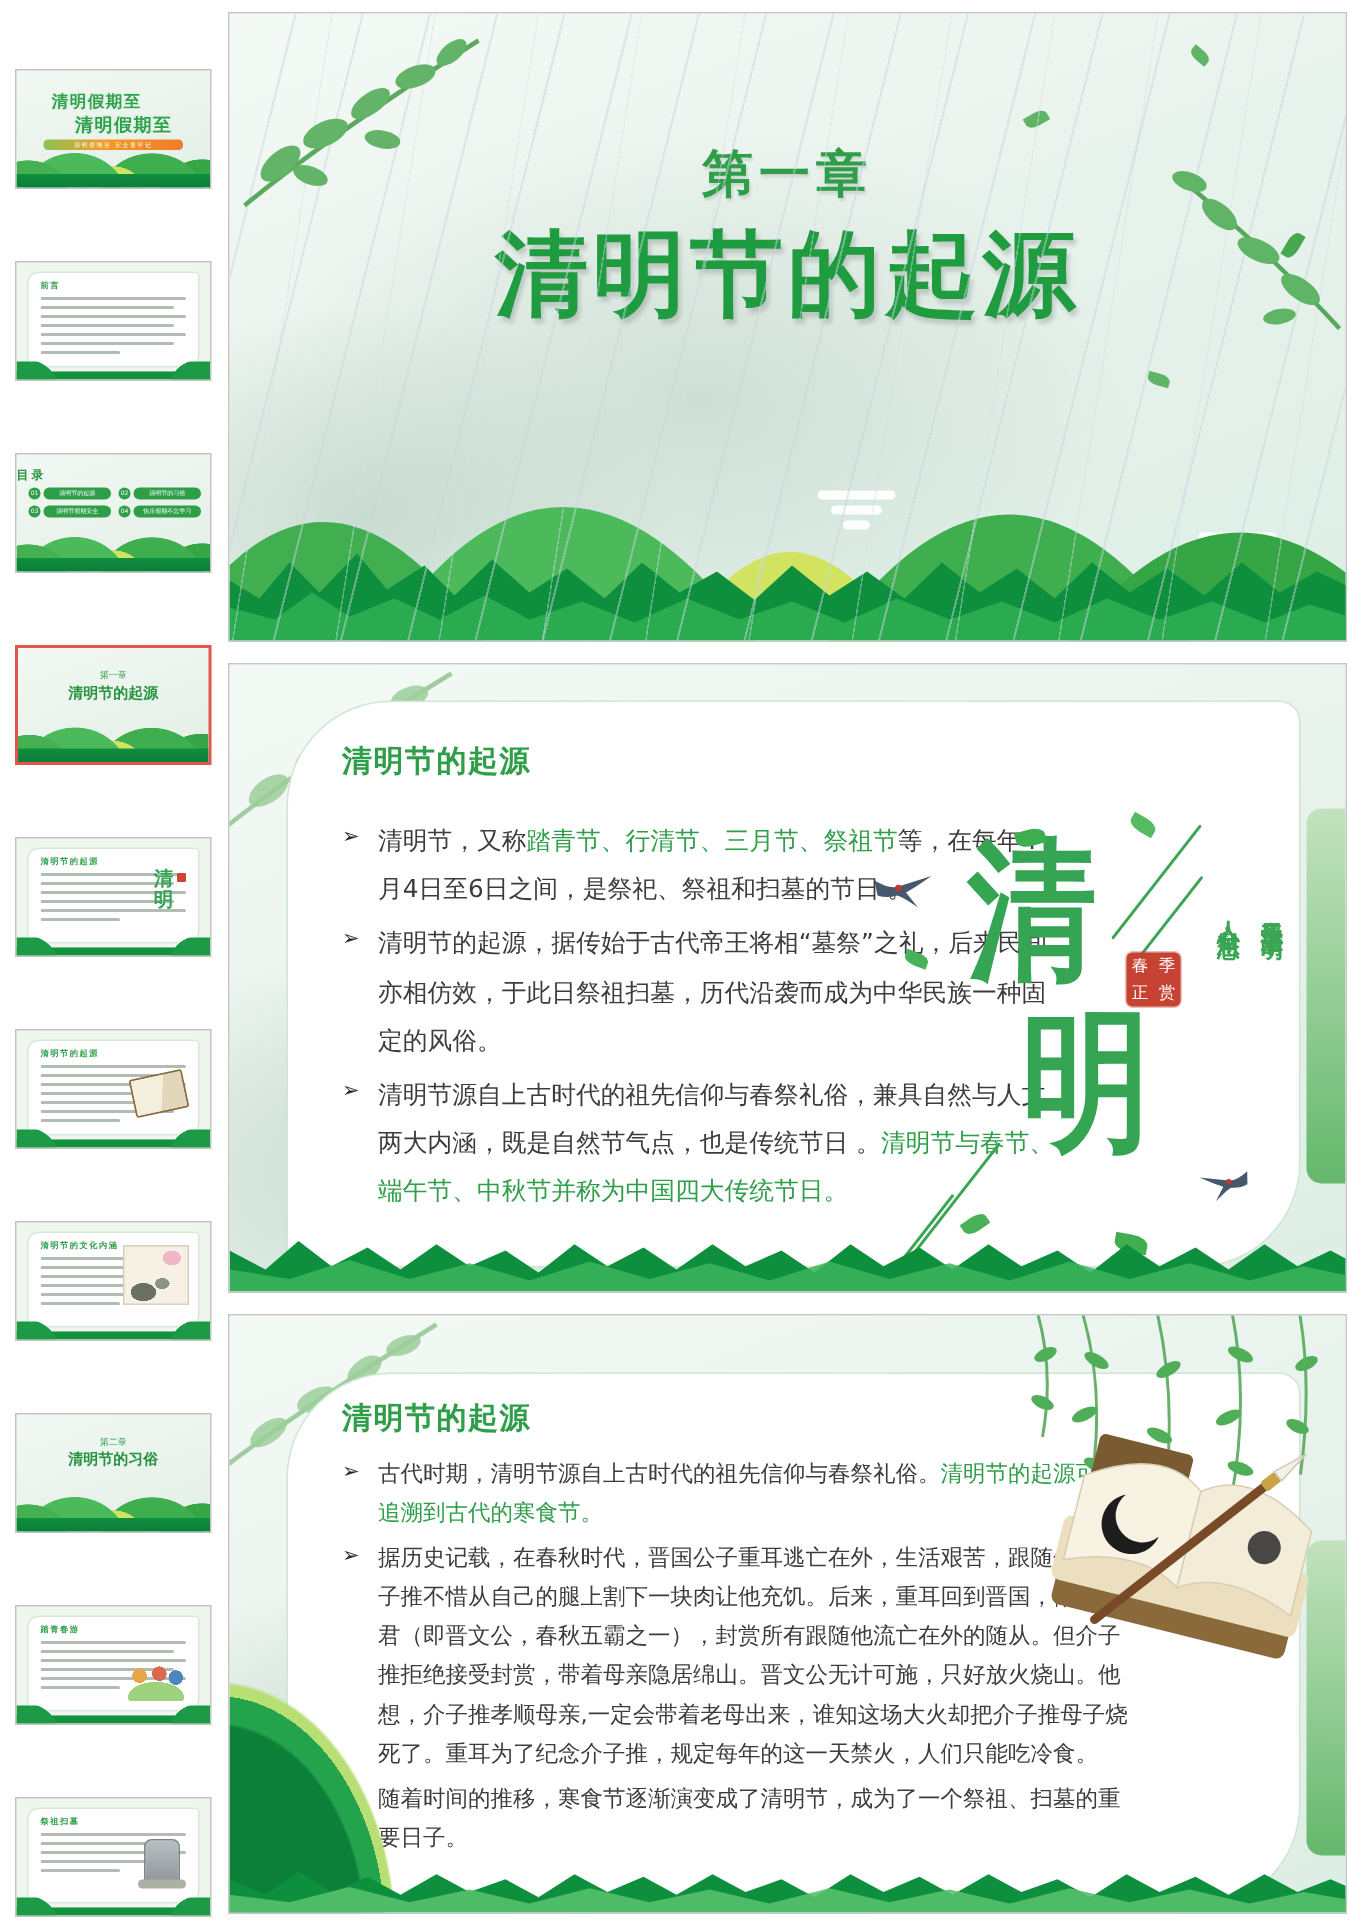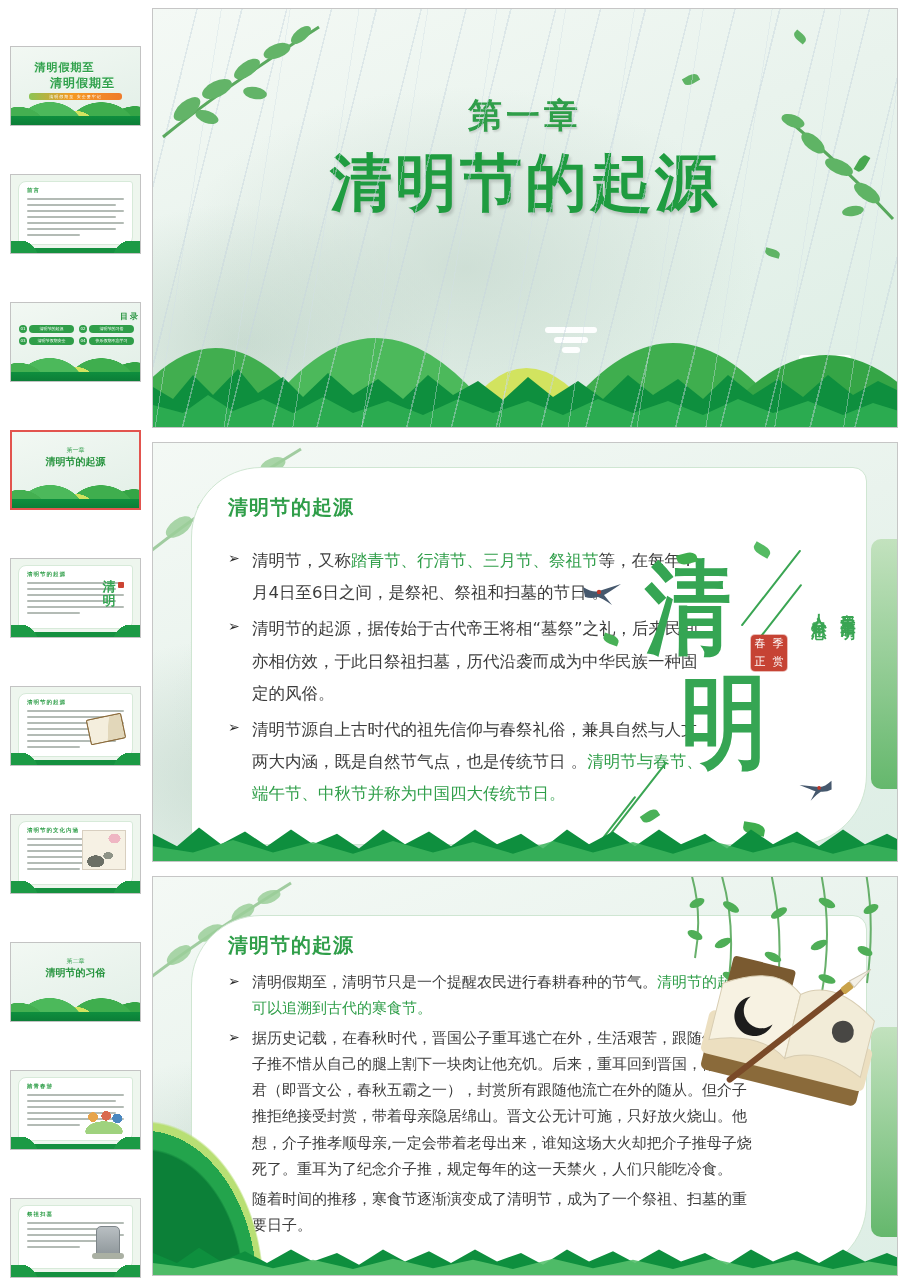--- a/index.html
+++ b/index.html
@@ -24,21 +24,21 @@
   .t-cover,.t-chapter,.t-toc{background:linear-gradient(160deg,#f2f8f3,#e2efe7);}
   .cov-l1{position:absolute;top:13px;left:0;right:22px;text-align:center;font-size:11px;font-weight:bold;
     color:#2ea04a;text-shadow:0 1px 0 #fff,0 0 2px #b8e6c0;letter-spacing:1px;}
   .cov-l2{position:absolute;top:28px;left:14px;right:0;text-align:center;font-size:12px;font-weight:bold;
     color:#2ea04a;text-shadow:0 1px 0 #fff,0 0 2px #b8e6c0;letter-spacing:1px;}
   .cov-banner{position:absolute;top:46px;left:18px;right:18px;height:7px;border-radius:3px;
     background:linear-gradient(90deg,#8cc455,#f59a23 45%,#ef7b2b);color:#fff;font-size:4px;
     line-height:7px;text-align:center;letter-spacing:1px;overflow:hidden;white-space:nowrap;}
   .ch-small{position:absolute;top:14px;left:0;right:0;text-align:center;font-size:6px;color:#2f9e49;}
   .ch-title{position:absolute;top:23px;left:0;right:0;text-align:center;font-size:10px;font-weight:bold;color:#27943f;}
-  .toc-title{position:absolute;top:8px;left:0;right:0;text-align:right;font-size:8px;font-weight:bold;color:#27943f;letter-spacing:2px;}
+  .toc-title{position:absolute;top:8px;left:0;right:0;text-align:left;font-size:8px;font-weight:bold;color:#27943f;letter-spacing:2px;}
   .toc-grid{position:absolute;top:22px;left:8px;right:6px;display:grid;grid-template-columns:1fr 1fr;gap:4px 5px;}
   .toc-pill{display:flex;align-items:center;gap:2px;}
   .toc-num{width:8px;height:8px;border-radius:50%;background:#2f9e49;color:#fff;font-size:4px;line-height:8px;text-align:center;flex:0 0 auto;}
   .toc-lab{flex:1;background:#2f9e49;border-radius:4px;color:#fff;font-size:4px;line-height:8px;text-align:center;white-space:nowrap;overflow:hidden;}
   .t-content{background:#eef6ee;}
   .mini-card{position:absolute;left:7px;top:6px;right:7px;bottom:8px;background:#fff;
     border:1px solid #d7ead9;border-radius:8px 3px 8px 3px;overflow:hidden;}
   .mc-title{position:absolute;top:5px;left:8px;font-size:5.5px;font-weight:bold;color:#2f9e49;letter-spacing:1px;}
   .mc-lines{position:absolute;top:16px;left:8px;right:8px;bottom:4px;overflow:hidden;}
   .mc-line{height:2px;background:#9aa49c;margin-bottom:4px;border-radius:1px;opacity:.75;}
@@ -473,21 +473,21 @@
           <ellipse cx="62" cy="58" rx="14" ry="7" transform="rotate(-25 62 58)"></ellipse>
           <ellipse cx="94" cy="38" rx="13" ry="7" transform="rotate(-35 94 38)"></ellipse>
           <ellipse cx="120" cy="22" rx="12" ry="6" transform="rotate(-20 120 22)"></ellipse>
         </g>
       </svg>
       <div class="side-green" style="top:150px;height:210px;"></div>
 
       <div class="card">
         <div class="card-title">清明节的起源</div>
         <ul class="bullets">
-          <li><span>清明假期至，清明节只是一个提醒农民进行春耕春种的节气。</span><span class="hl">清明节的起源可以追溯到古代的寒食节。</span></li>
+          <li><span>古代时期，清明节源自上古时代的祖先信仰与春祭礼俗。</span><span class="hl">清明节的起源可以追溯到古代的寒食节。</span></li>
           <li><span>据历史记载，在春秋时代，晋国公子重耳逃亡在外，生活艰苦，跟随他的介子推不惜从自己的腿上割下一块肉让他充饥。后来，重耳回到晋国，做了国君（即晋文公，春秋五霸之一），封赏所有跟随他流亡在外的随从。但介子推拒绝接受封赏，带着母亲隐居绵山。晋文公无计可施，只好放火烧山。他想，介子推孝顺母亲,一定会带着老母出来，谁知这场大火却把介子推母子烧死了。重耳为了纪念介子推，规定每年的这一天禁火，人们只能吃冷食。</span></li>
           <li><span>随着时间的推移，寒食节逐渐演变成了清明节，成为了一个祭祖、扫墓的重要日子。</span></li>
         </ul>
       </div>
 
       <svg class="willow" viewBox="0 0 230 150">
         <g stroke="#58a85c" stroke-width="2" fill="none" opacity=".9">
           <path d="M60,0 Q78,60 64,130"></path>
             <path d="M110,0 Q126,70 112,145"></path>
           <path d="M160,0 Q172,60 160,125"></path>

